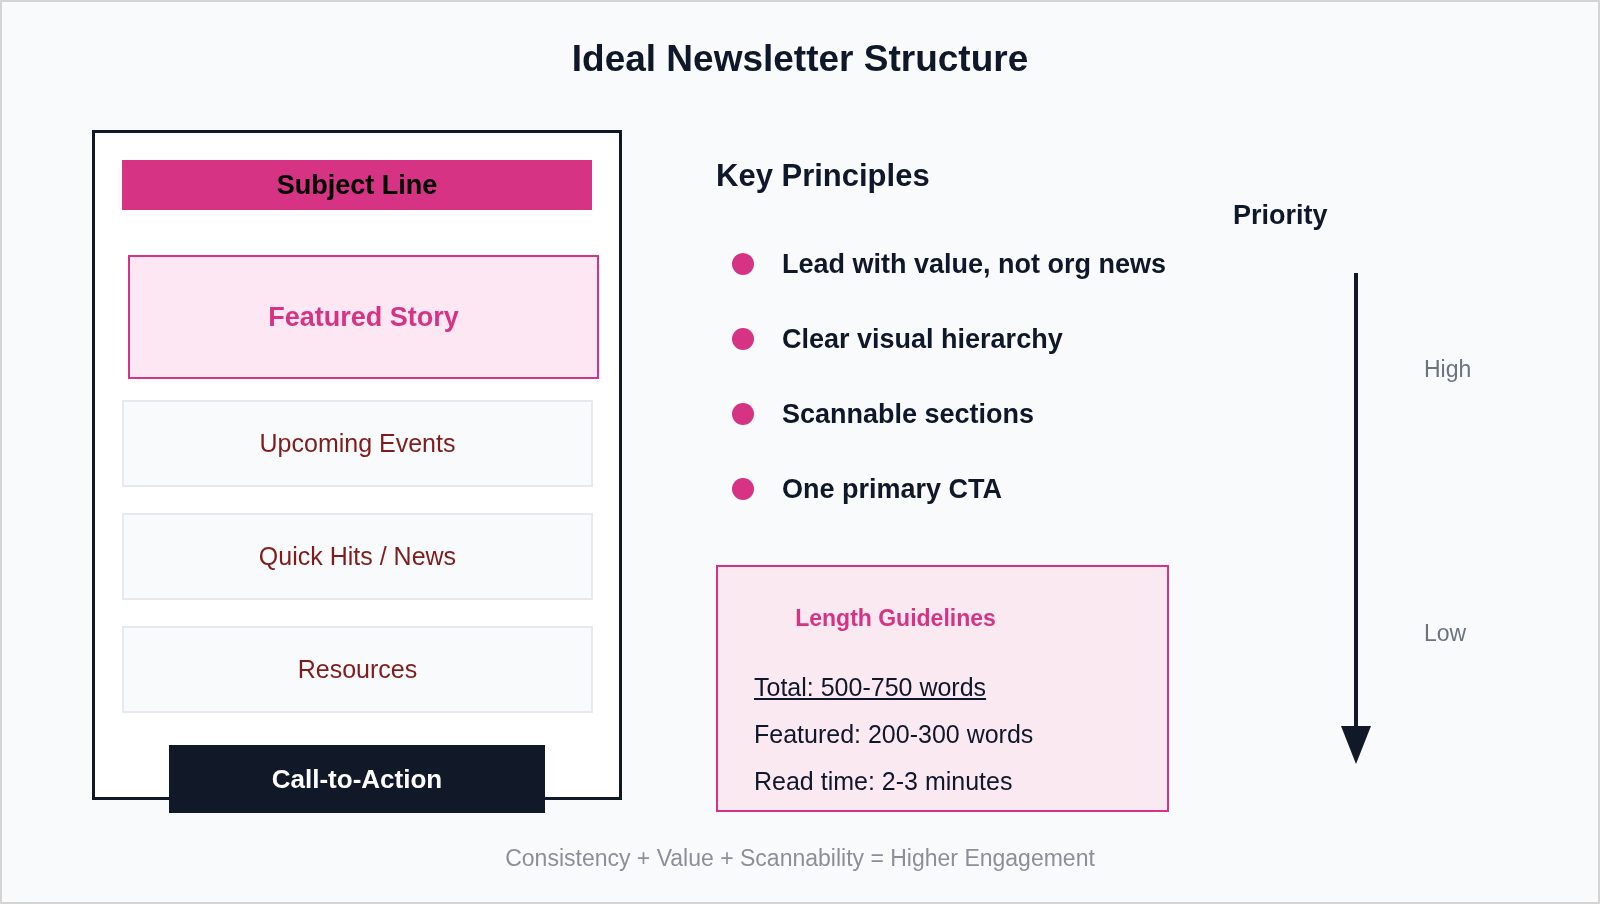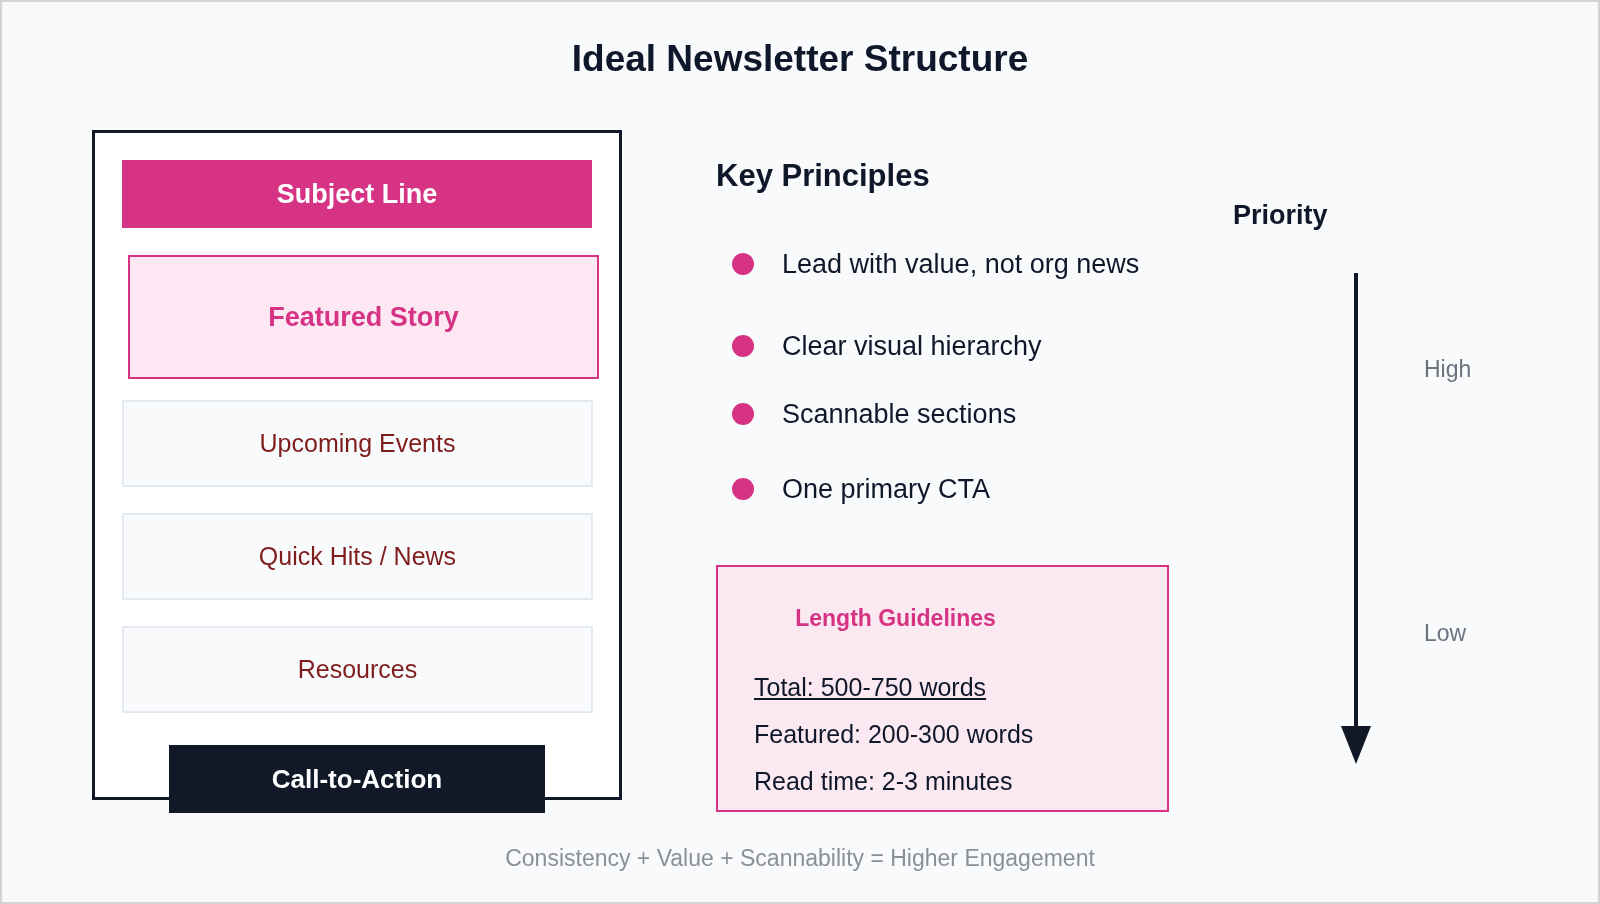--- a/index.html
+++ b/index.html
@@ -41,23 +41,23 @@
       box-sizing: border-box;
     }
     .block {
       display: flex;
       align-items: center;
       justify-content: center;
       box-sizing: border-box;
       text-align: center;
     }
     .subject {
-      left: 122px; top: 160px; width: 470px; height: 68px;
+      left: 122px; top: 160px; width: 470px; height: 50px;
       background: #d63384;
-      color: #ffffff;
+      color: #000000;
       font-weight: bold;
       font-size: 27px;
     }
     .featured {
       left: 122px; top: 255px; width: 471px; height: 124px;
       background: #fce7f3;
       border: 2px solid #d63384;
       color: #d63384;
       font-weight: bold;
       font-size: 27px;
@@ -85,20 +85,21 @@
       left: 716px; top: 158px;
       font-size: 31px;
       font-weight: bold;
       color: #0f172a;
     }
     .bullet-row {
       left: 732px;
       display: flex;
       align-items: center;
       height: 36px;
+      font-weight: bold;
     }
     .dot {
       width: 22px; height: 22px;
       border-radius: 50%;
       background: #d63384;
       margin-right: 28px;
       flex: 0 0 auto;
     }
     .bullet-text {
       font-size: 27px;
@@ -191,21 +192,21 @@
 <div class="abs block cta">
   <span>Call-to-Action</span>
 </div>
 
 <div class="abs kp-heading">Key Principles</div>
 
 <div class="abs bullet-row" style="top:246px;">
   <span class="dot"></span>
   <span class="bullet-text">Lead with value, not org news</span>
 </div>
-<div class="abs bullet-row" style="top:328px;text-align:right;">
+<div class="abs bullet-row" style="top:321px;text-align:right;">
   <span class="dot"></span>
   <span class="bullet-text">Clear visual hierarchy</span>
 </div>
 <div class="abs bullet-row" style="top:396px;">
   <span class="dot"></span>
   <span class="bullet-text">Scannable sections</span>
 </div>
 <div class="abs bullet-row" style="top:471px;">
   <span class="dot"></span>
   <span class="bullet-text">One primary CTA</span>

